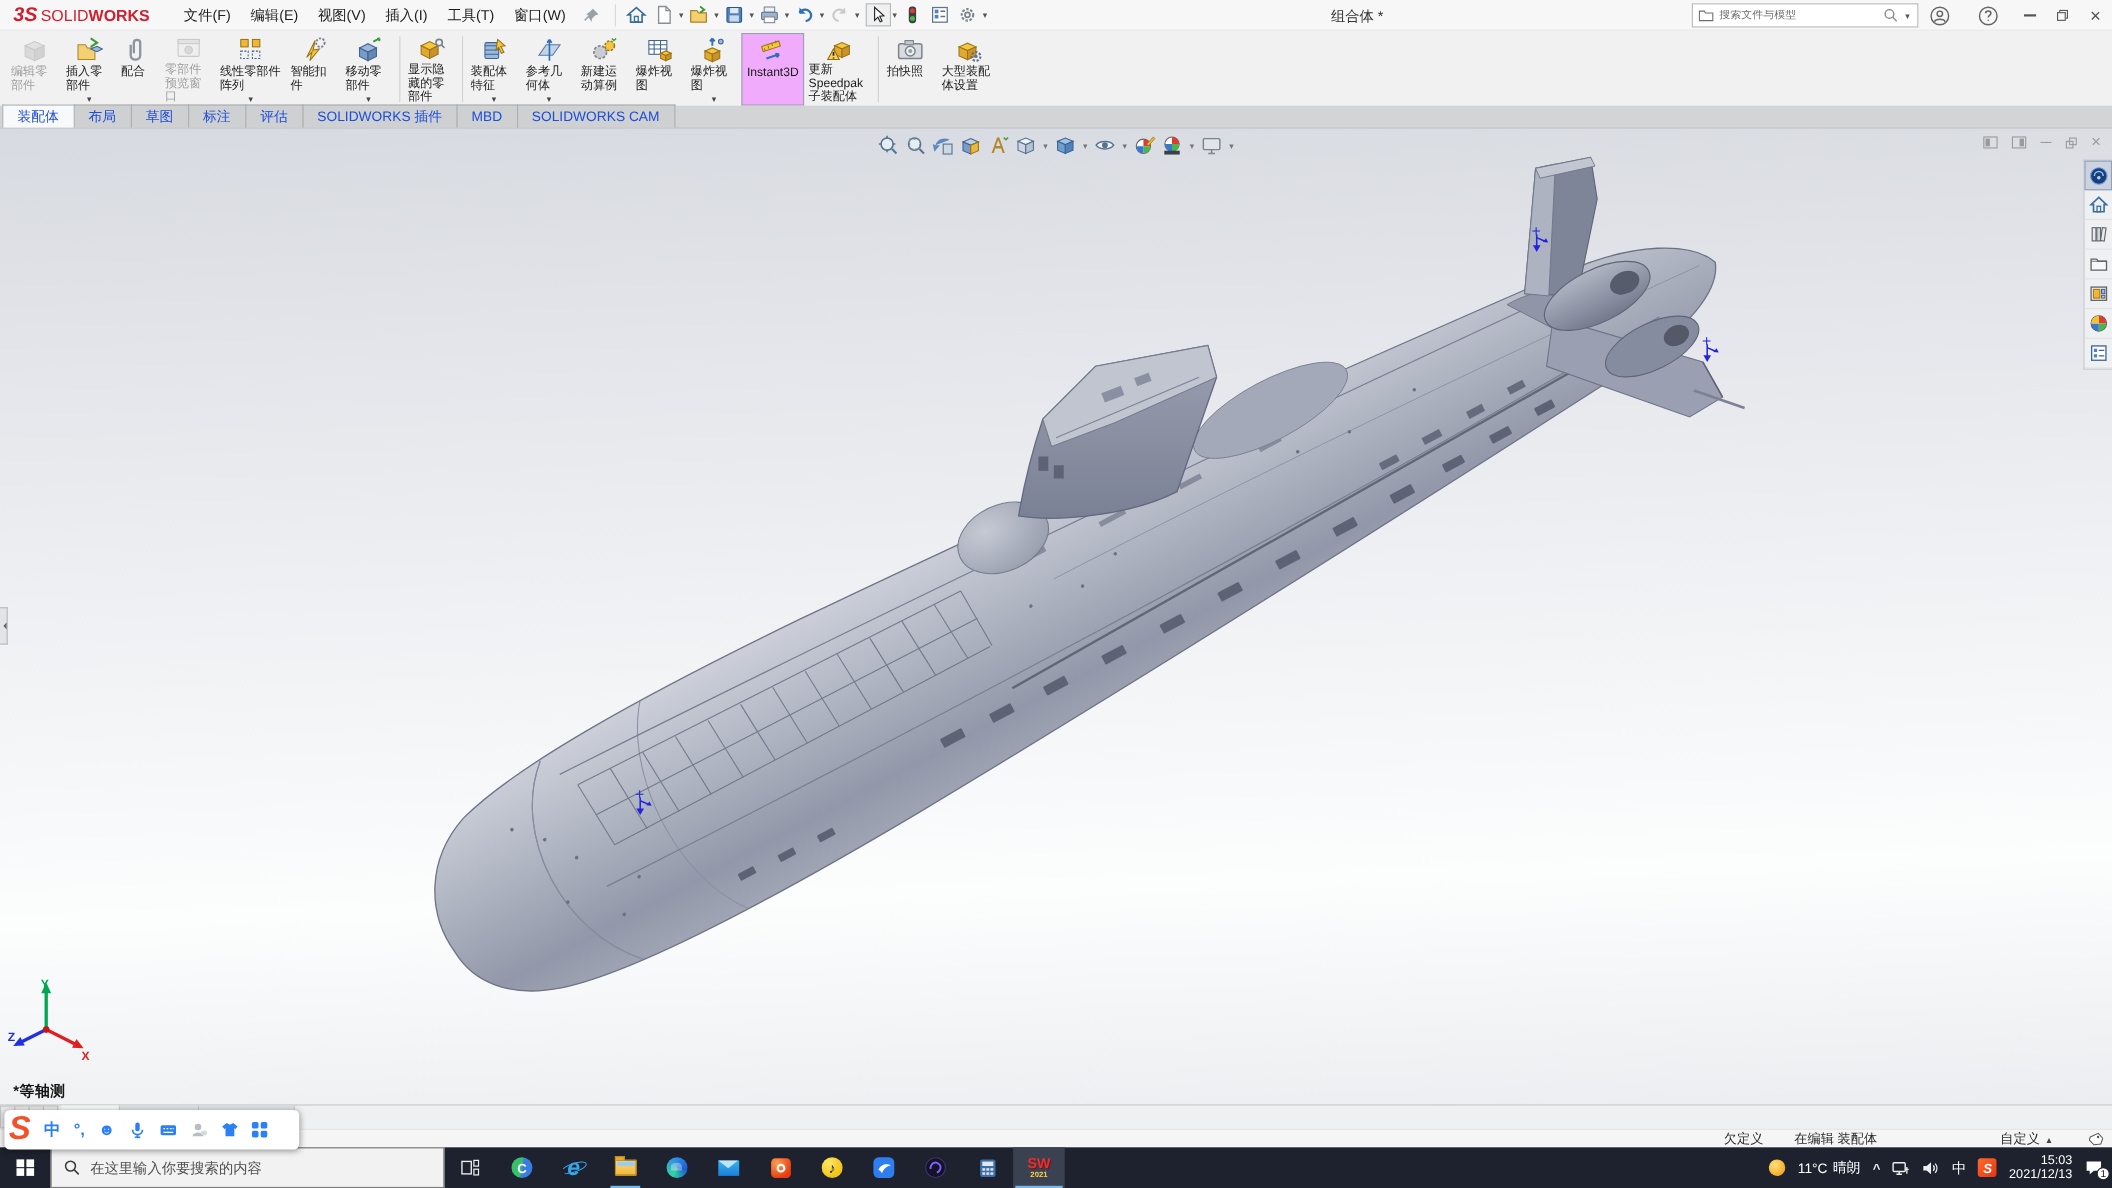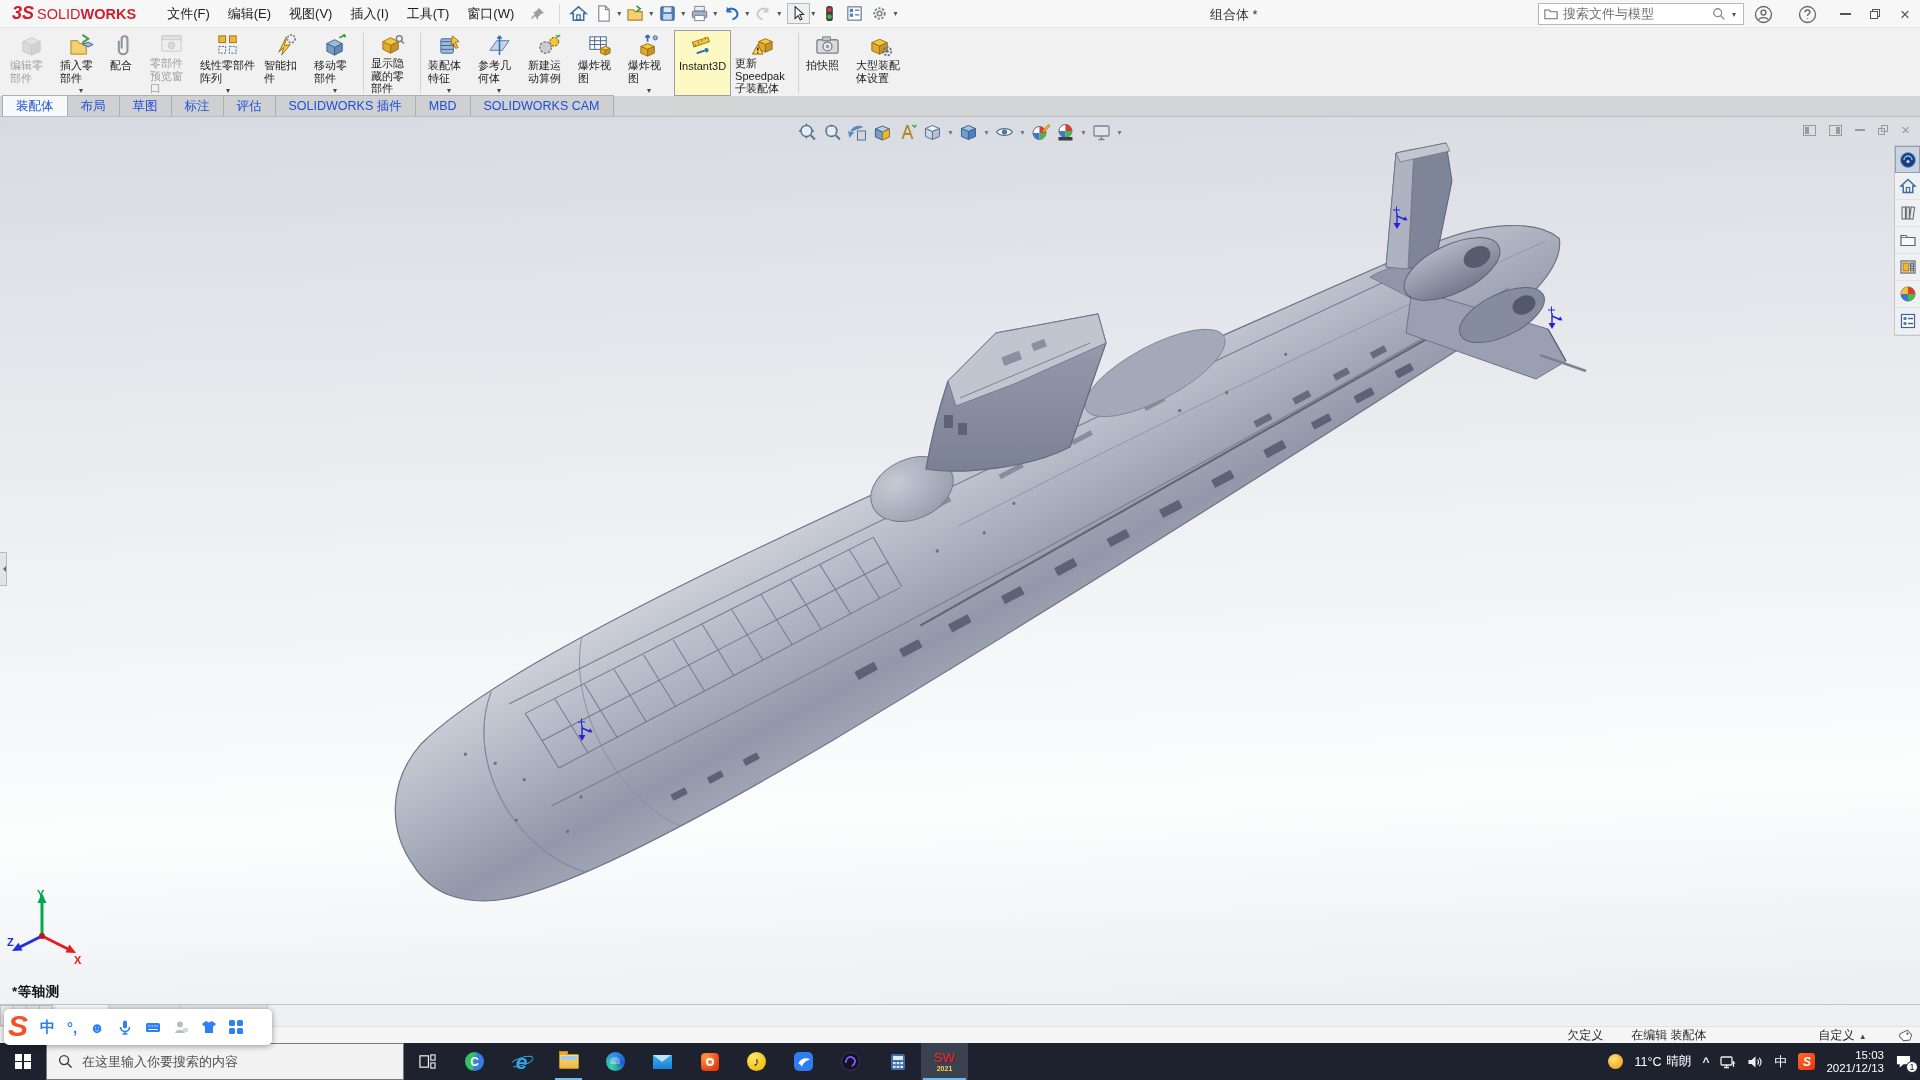--- a/index.html
+++ b/index.html
@@ -18,40 +18,40 @@
 .vsep{width:1px;height:20px;background:#d8d8d8;margin:0 6px}
 .qa{display:flex;align-items:center}
 .qbtn{display:flex;align-items:center;padding:2px 2px;margin:0 1px}
 .qbtn svg{width:19px;height:19px}
 .qcaret{font-size:8px;color:#555;margin:0 2px 0 1px}
 .qcaret::before{content:"▾"}
 .selbox{border:1px solid #b9b9b9;background:#eef0f2;display:flex;align-items:center;padding:1px 2px;margin-left:4px}
 .dis{opacity:.4;filter:grayscale(1)}
 .doc-title{position:absolute;left:1210px;top:6px;font-size:13px;color:#333;white-space:nowrap}
 .tsearch{position:absolute;left:1538px;top:3px;width:206px;height:22px;border:1px solid #b9b9b9;background:#fff;display:flex;align-items:center;padding:0 5px;gap:5px}
-.tsearch input{border:0;outline:0;flex:1;min-width:0;font-size:13px;font-family:Liberation Serif, serif;color:#737373;background:transparent}
+.tsearch input{border:0;outline:0;flex:1;min-width:0;font-size:10px;font-family:Liberation Mono, monospace;color:#737373;background:transparent}
 .tsearch input::placeholder{color:#6f6f6f}
 .tbr{position:absolute;right:0;top:0;height:28px;display:flex;align-items:center}
 .tbr .cbtn{width:30px;height:28px;display:flex;align-items:center;justify-content:center;color:#555}
 .ic-min{width:11px;height:1.5px;background:#555;display:inline-block}
 .ic-rest{position:relative;width:10px;height:10px}
 .ic-rest i{position:absolute;border:1.2px solid #555;width:8px;height:8px;display:block}
 .ic-rest i:first-child{right:0;top:0}.ic-rest i:last-child{left:0;bottom:0;background:#f7f7f8}
 .ic-x::before{content:"×";font-size:17px;color:#555;line-height:1}
 
 
 .ribbon{position:absolute;top:28px;left:0;right:0;height:68px;background:#f1f1f2;display:flex;align-items:stretch;padding:2px 2px 0 6px}
 .rbtn{position:relative;display:flex;flex-direction:column;align-items:center;padding:2px 4px 10px;text-align:left}
 .ric{height:27px;display:flex;align-items:center;justify-content:center}
 .ric svg{width:25px;height:25px}
 .rlbl{font-size:11px;line-height:12.5px;color:#1b1b1b}
 .rcaret{position:absolute;bottom:1px;left:50%;transform:translateX(-50%);font-size:8px;color:#444}
 .rcaret::before{content:"▾"}
 .w30{width:32px}.w40{width:42px}.w46{width:48px}.w54{width:56px}
-.rbtn.pressed{background:#fef9c3;border:1px solid #98a0ac;justify-content:flex-start}
+.rbtn.pressed{background:#f0abfc;border:1px solid #98a0ac;justify-content:flex-start}
 .rsep{width:1px;background:#d2d2d3;margin:3px 3px}
 
 
 .cmdtabs{position:absolute;top:96px;left:0;right:0;height:21px;background:#d3d4d6;border-bottom:1px solid #bcbdbf;display:flex;align-items:flex-end;padding-left:2px}
 .ctab{height:21px;display:flex;align-items:center;padding:0 13px;font-size:12.5px;background:#cfd0d2;border:1px solid #adaeb0;border-bottom:0;margin-right:-1px;color:#1d4ed8;white-space:nowrap}
 .ctab.active{background:#f8f9fa;position:relative;z-index:2}
 
 
 .viewport{position:absolute;top:117px;left:0;width:1920px;height:887px;background:linear-gradient(178deg,#d7dae0 0%,#e4e6eb 24%,#f3f4f6 55%,#fcfdfd 76%,#ecedf0 100%)}
 .model-svg{position:absolute;inset:0;width:100%;height:100%}
@@ -905,21 +905,21 @@
             <rect x="6.7" y="9" width="2.6" height="2.2"></rect>
             <rect x="10.4" y="9" width="2.6" height="2.2"></rect>
             <rect x="3" y="12.8" width="2.6" height="2.2"></rect>
             <rect x="6.7" y="12.8" width="2.6" height="2.2"></rect>
             <rect x="10.4" y="12.8" width="2.6" height="2.2"></rect>
           </g>
         </svg>
     </div>
     <div class="tapp active swcell">
       <span style="display:flex;flex-direction:column;align-items:center;line-height:1">
-        <span style="color:#e23333;font-weight:400;font-size:13px;text-shadow:1px 1px 0 #7a1212">SW</span>
+        <span style="color:#e23333;font-weight:700;font-size:13px;text-shadow:1px 1px 0 #7a1212">SW</span>
         <span style="color:#ffd34d;font-weight:700;font-size:7px;margin-top:1px">2021</span>
       </span>
     </div>
 
     <div class="tray">
       <span class="sun"></span>
       <span>11°C</span>
       <span style="margin-left:-6px">晴朗</span>
       <span class="chev">^</span>
       <span style="display:flex">

